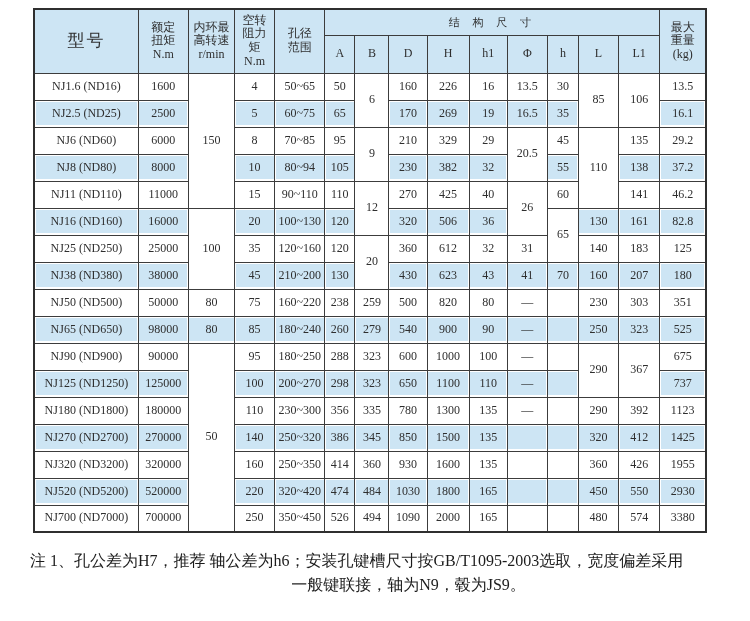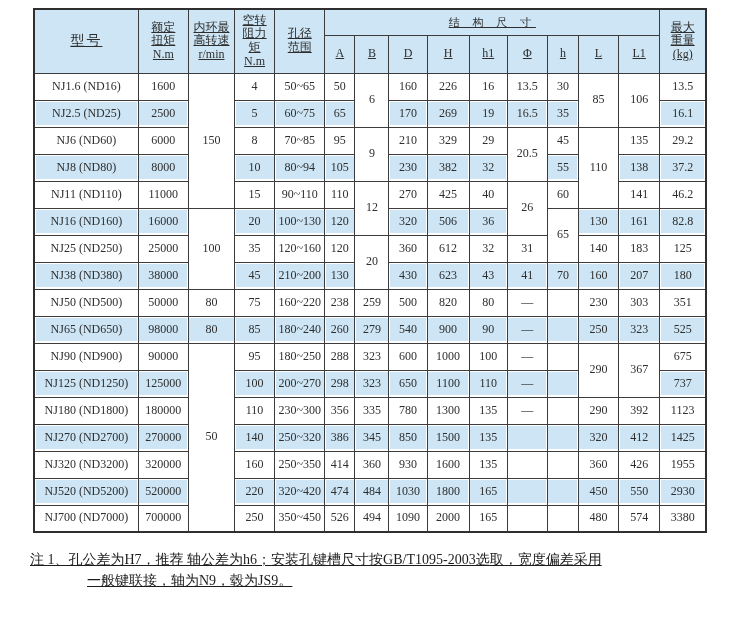--- a/index.html
+++ b/index.html
@@ -20,36 +20,35 @@
     text-align:center; vertical-align:middle;
     font-size:12px; line-height:1.15;
     padding:2px 1px;
     white-space:nowrap; overflow:hidden;
     background-clip:content-box;
   }
   thead th {
     background:#cde5f4;
     white-space:pre-line;
     font-weight:normal;
-    text-decoration:underline;
   }
   thead tr.h1 { height:26px; }
   thead tr.h2 { height:38px; }
-  th.model-hdr { font-size:14px; letter-spacing:2px; }
+  th.model-hdr { font-size:17px; letter-spacing:2px; }
   th.struct-hdr { font-size:11px; letter-spacing:5px; }
   tbody tr { height:27px;margin-top:40px; }
   tbody tr.blue td { background:#cde5f4; background-clip:content-box; }
   tbody td.merged { background:#ffffff !important; }
 
   .notes {
     position:absolute; left:30px; top:549px; width:700px;
-    font-size:14px; line-height:1.5; color:#1c1c1c;text-decoration:underline;
+    font-size:16px; line-height:1.5; color:#1c1c1c;
   }
   .notes .line { white-space:pre; }
-  .notes .indent-body { padding-left:57px; }
+  .notes .indent-body { padding-left:57px;text-align:center; }
   .notes .indent-num  { padding-left:29px; }
 </style>
 </head>
 <body>
 
 <div class="sheet">
 
   <table class="spec">
     <colgroup>
       <col style="width:104px">

